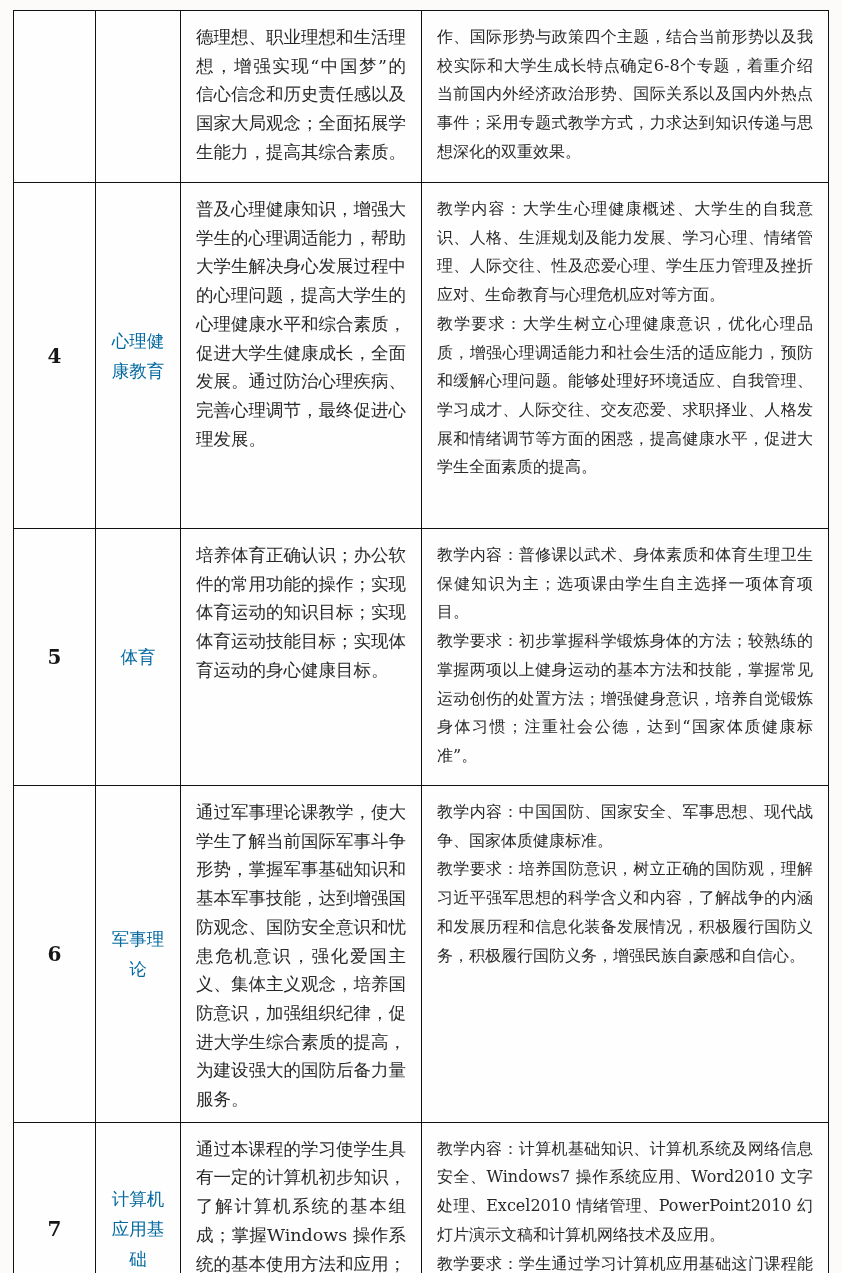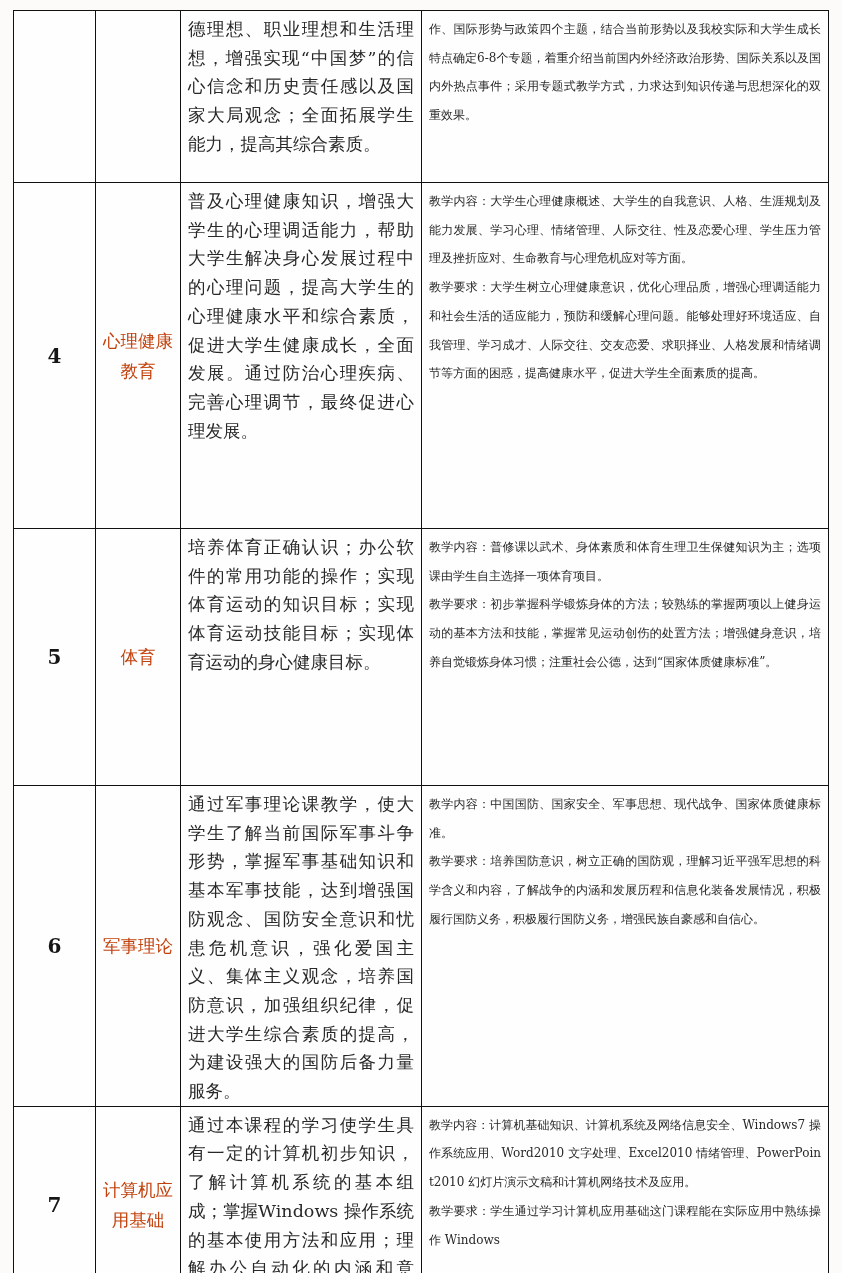--- a/index.html
+++ b/index.html
@@ -11,50 +11,50 @@
     color: #242424;
   }
   .course-table {
     position: absolute; left: 13px; top: 10px;
     width: 815px;
     border-collapse: collapse;
     table-layout: fixed;
   }
   .course-table td {
     border: 1.5px solid #111;
-    padding: 0;
+    padding: 8px;
     vertical-align: top;
     background: #fefefe;
   }
   td.c-num, td.c-course {
     vertical-align: middle;
     text-align: center;
   }
   .c-num {
     font-weight: bold;
     font-size: 20px;
     color: #161616;
   }
   .c-course {
     font-size: 17.5px;
     line-height: 30px;
     padding: 0 5px;
-    color: #c2410c;
+    color: #0369a1;
   }
   .cellwrap { padding: 4px 7px 0 7px; }
   .clip { height: 192px; overflow: hidden; }
   .para {
     margin: 0;
     text-align: justify;
     text-justify: inter-ideograph;
     word-break: break-all;
     color: #282828;
   }
   .obj .para  { font-size: 17.5px; line-height: 28.7px; }
-  .cont .para { font-size: 12px;   line-height: 28.7px; }
+  .cont .para { font-size: 16px;   line-height: 28.7px; }
 </style>
 </head>
 <body>
 
 <table class="course-table">
   <colgroup>
     <col style="width:82px">
     <col style="width:85px">
     <col style="width:241px">
     <col style="width:407px">

